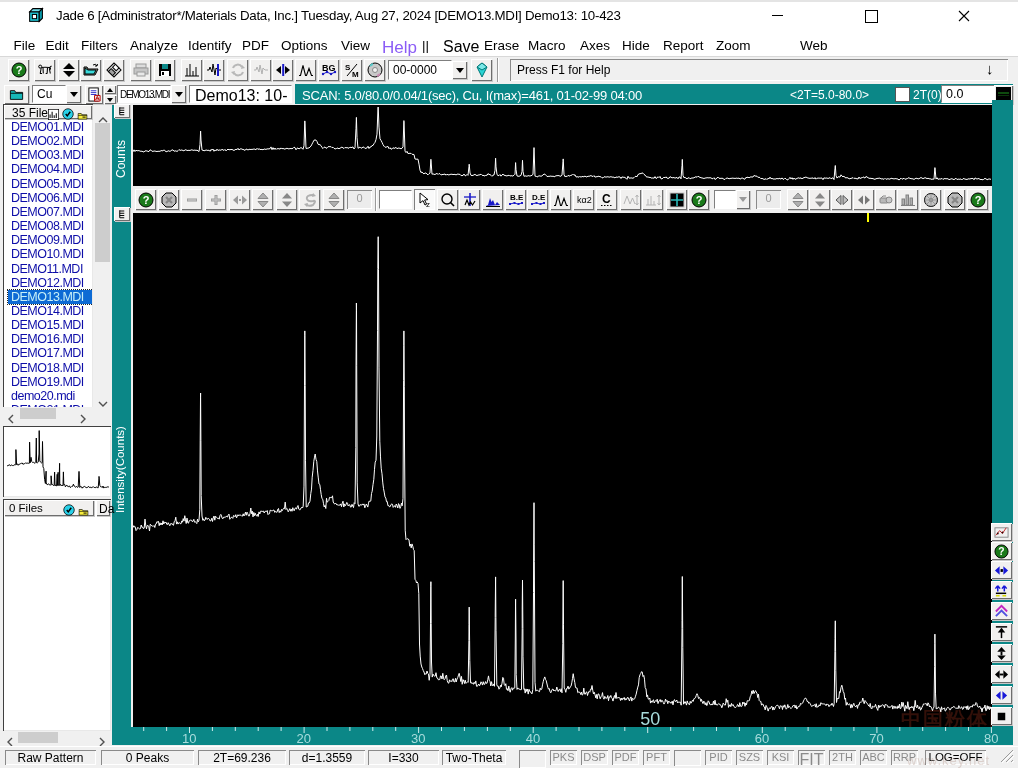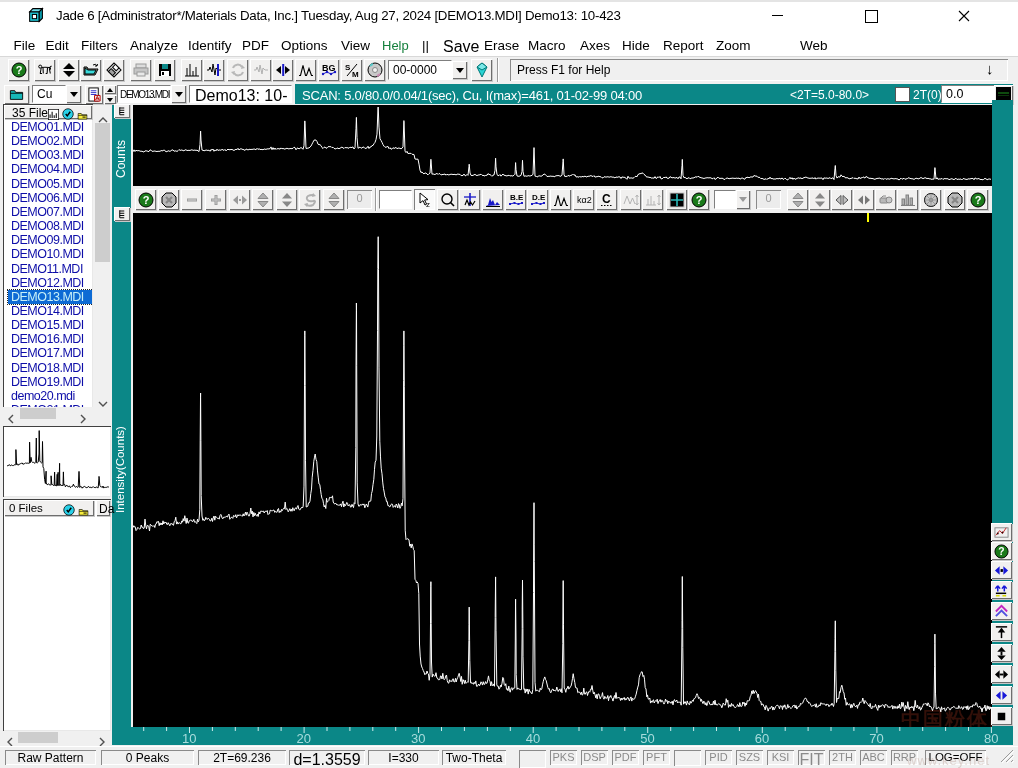--- a/index.html
+++ b/index.html
@@ -26,21 +26,21 @@
     </svg></div>
 <div class="ab" style="left:0;top:30px;width:1018px;height:26px;background:#fff"></div>
 <div class="ab" style="left:13.5px;top:38px;font-size:13.5px;color:#000;white-space:nowrap;">File</div>
 <div class="ab" style="left:45.5px;top:38px;font-size:13.5px;color:#000;white-space:nowrap;">Edit</div>
 <div class="ab" style="left:81px;top:38px;font-size:13.5px;color:#000;white-space:nowrap;">Filters</div>
 <div class="ab" style="left:130px;top:38px;font-size:13.5px;color:#000;white-space:nowrap;">Analyze</div>
 <div class="ab" style="left:188px;top:38px;font-size:13.5px;color:#000;white-space:nowrap;">Identify</div>
 <div class="ab" style="left:242px;top:38px;font-size:13.5px;color:#000;white-space:nowrap;">PDF</div>
 <div class="ab" style="left:281px;top:38px;font-size:13.5px;color:#000;white-space:nowrap;">Options</div>
 <div class="ab" style="left:341px;top:38px;font-size:13.5px;color:#000;white-space:nowrap;">View</div>
-<div class="ab" style="left:382px;top:38px;font-size:13px;color:#15803d;white-space:nowrap;">Help</div>
+<div class="ab" style="left:382px;top:38px;font-size:17px;color:#8b5cf6;white-space:nowrap;">Help</div>
 <div class="ab" style="left:422px;top:38px;font-size:13.5px;color:#000;white-space:nowrap;">||</div>
 <div class="ab" style="left:443px;top:38px;font-size:16px;color:#000;white-space:nowrap;">Save</div>
 <div class="ab" style="left:484px;top:38px;font-size:13.5px;color:#000;white-space:nowrap;">Erase</div>
 <div class="ab" style="left:528px;top:38px;font-size:13.5px;color:#000;white-space:nowrap;">Macro</div>
 <div class="ab" style="left:580px;top:38px;font-size:13.5px;color:#000;white-space:nowrap;">Axes</div>
 <div class="ab" style="left:622px;top:38px;font-size:13.5px;color:#000;white-space:nowrap;">Hide</div>
 <div class="ab" style="left:663px;top:38px;font-size:13.5px;color:#000;white-space:nowrap;">Report</div>
 <div class="ab" style="left:716px;top:38px;font-size:13.5px;color:#000;white-space:nowrap;">Zoom</div>
 <div class="ab" style="left:730px;top:38px;font-size:13.5px;color:#000;white-space:nowrap;margin-top:28px;">Run</div>
 <div class="ab" style="left:800px;top:38px;font-size:13.5px;color:#000;white-space:nowrap;">Web</div>
@@ -502,21 +502,21 @@
       <rect x="899.3" y="0" width="1" height="4" fill="#cfecec"></rect>
       <rect x="922.2" y="0" width="1" height="4" fill="#cfecec"></rect>
       <rect x="945.1" y="0" width="1" height="4" fill="#cfecec"></rect>
       <rect x="968.0" y="0" width="1" height="4" fill="#cfecec"></rect>
       <rect x="990.9" y="0" width="1" height="6" fill="#cfecec"></rect>
     </svg></div>
 <div class="ab" style="left:182.0px;top:731px;font-size:13px;color:#a8dcdc;white-space:nowrap;">10</div>
 <div class="ab" style="left:296.56px;top:731px;font-size:13px;color:#a8dcdc;white-space:nowrap;">20</div>
 <div class="ab" style="left:411.12px;top:731px;font-size:13px;color:#a8dcdc;white-space:nowrap;">30</div>
 <div class="ab" style="left:525.6800000000001px;top:731px;font-size:13px;color:#a8dcdc;white-space:nowrap;">40</div>
-<div class="ab" style="left:640.24px;top:731px;font-size:13px;color:#a8dcdc;white-space:nowrap;">50</div>
+<div class="ab" style="left:640.24px;top:709px;font-size:18px;color:#a8dcdc;white-space:nowrap;">50</div>
 <div class="ab" style="left:754.8px;top:731px;font-size:13px;color:#a8dcdc;white-space:nowrap;">60</div>
 <div class="ab" style="left:869.36px;top:731px;font-size:13px;color:#a8dcdc;white-space:nowrap;">70</div>
 <div class="ab" style="left:983.92px;top:731px;font-size:13px;color:#a8dcdc;white-space:nowrap;">80</div>
 <div class="ab b" style="left:991px;top:523px;width:21px;height:18px">
     <svg width="15" height="15" viewBox="0 0 16 16">
       <rect x="1" y="3" width="14" height="10" fill="#f0f0f0" stroke="#888"></rect>
       <path d="M2 11 l4 -5 3 3 4 -6" stroke="#c02020" fill="none"></path>
       <circle cx="4" cy="9" r="1" fill="#300"></circle>
       <circle cx="9" cy="8" r="1" fill="#300"></circle>
     </svg>
@@ -656,21 +656,21 @@
       <path d="M5 1 L1 5 L5 9" stroke="#505050" stroke-width="1.4" fill="none"></path>
     </svg></div>
 <div class="ab" style="left:18px;top:732px;width:40px;height:11px;background:#cdcdcd"></div>
 <div class="ab" style="left:99px;top:733px"><svg width="6" height="10" viewBox="0 0 6 10">
       <path d="M1 1 L5 5 L1 9" stroke="#505050" stroke-width="1.4" fill="none"></path>
     </svg></div>
 <div class="ab" style="left:0;top:746px;width:1018px;height:22px;background:#f0f0f0;border-top:1px solid #fff"></div>
 <div class="ab inset" style="left:5px;top:750px;width:91px;height:15px;text-align:center;font-size:12px;color:#000;padding-top:1px">Raw Pattern</div>
 <div class="ab inset" style="left:101px;top:750px;width:93px;height:15px;text-align:center;font-size:12px;color:#000;padding-top:1px">0 Peaks</div>
 <div class="ab inset" style="left:198px;top:750px;width:88px;height:15px;text-align:center;font-size:12px;color:#000;padding-top:1px">2T=69.236</div>
-<div class="ab inset" style="left:289px;top:750px;width:76px;height:15px;text-align:center;font-size:16px;color:#000;padding-top:1px">d=1.3559</div>
+<div class="ab inset" style="left:289px;top:750px;width:76px;height:15px;text-align:center;font-size:12px;color:#000;padding-top:1px">d=1.3559</div>
 <div class="ab inset" style="left:368px;top:750px;width:71px;height:15px;text-align:center;font-size:12px;color:#000;padding-top:1px">I=330</div>
 <div class="ab inset" style="left:442px;top:750px;width:64px;height:15px;text-align:center;font-size:12px;color:#000;padding-top:1px">Two-Theta</div>
 <div class="ab inset" style="left:519px;top:750px;width:27px;height:15px;text-align:right;font-size:11px;color:#8a8a8a;padding-top:18px">SAV</div>
 <div class="ab inset" style="left:550px;top:750px;width:27px;height:15px;text-align:center;font-size:11px;color:#8a8a8a;padding-top:1px">PKS</div>
 <div class="ab inset" style="left:581px;top:750px;width:27px;height:15px;text-align:center;font-size:11px;color:#8a8a8a;padding-top:1px">DSP</div>
 <div class="ab inset" style="left:612px;top:750px;width:27px;height:15px;text-align:center;font-size:11px;color:#8a8a8a;padding-top:1px">PDF</div>
 <div class="ab inset" style="left:643px;top:750px;width:27px;height:15px;text-align:center;font-size:11px;color:#8a8a8a;padding-top:1px">PFT</div>
 <div class="ab inset" style="left:674px;top:750px;width:27px;height:15px;text-align:center;font-size:11px;color:#8a8a8a;padding-top:16px">RPT</div>
 <div class="ab inset" style="left:705px;top:750px;width:27px;height:15px;text-align:center;font-size:11px;color:#8a8a8a;padding-top:1px">PID</div>
 <div class="ab inset" style="left:736px;top:750px;width:27px;height:15px;text-align:center;font-size:11px;color:#8a8a8a;padding-top:1px">SZS</div>

